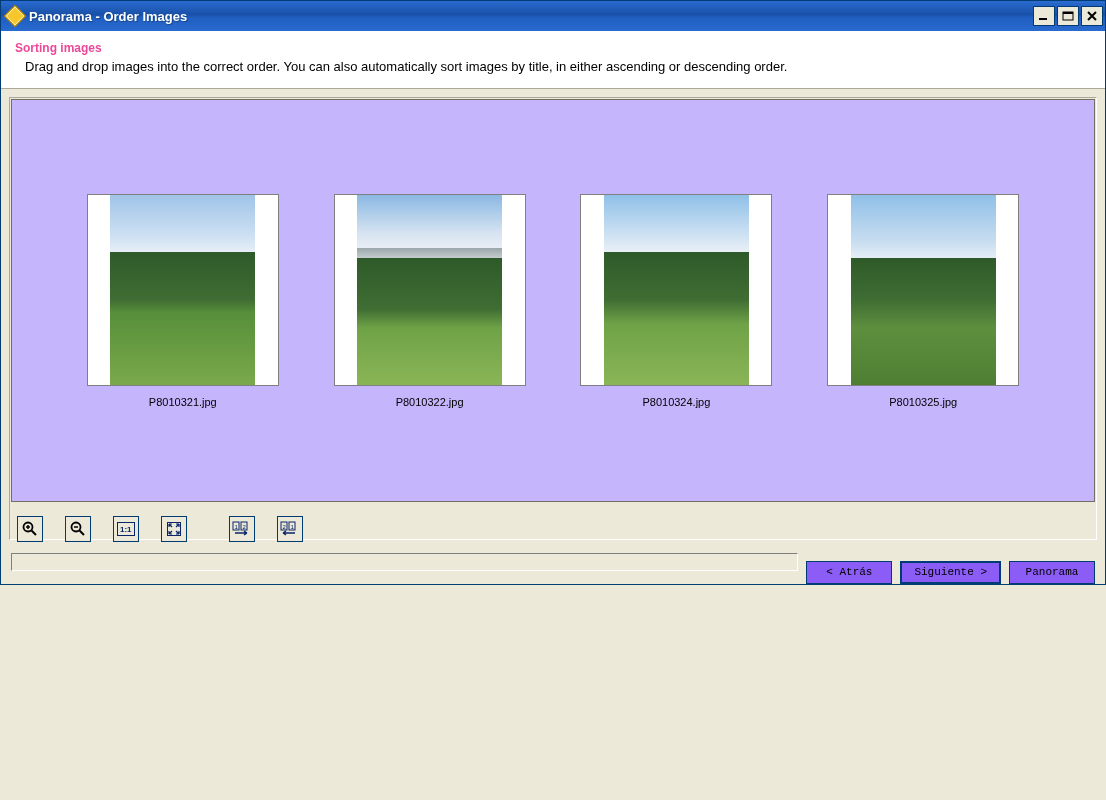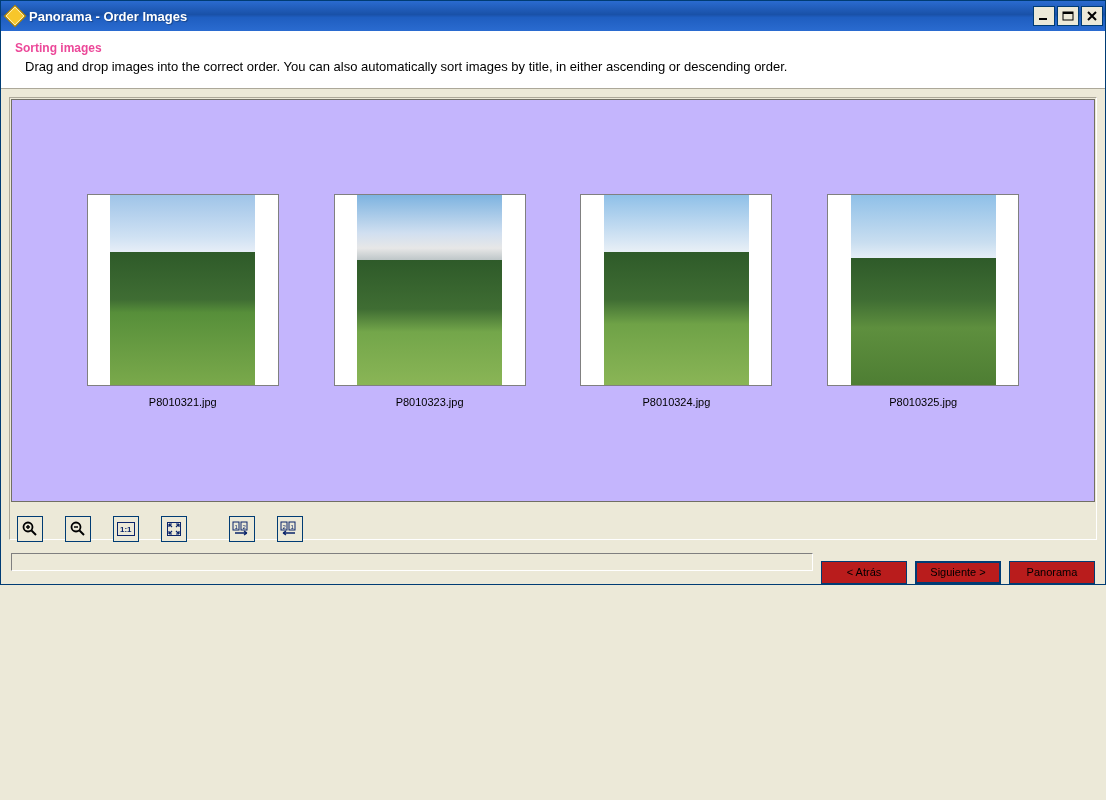--- a/index.html
+++ b/index.html
@@ -151,24 +151,24 @@
     border-left: 1px solid #7f7f7f;
     border-right: 1px solid #fff;
     border-bottom: 1px solid #fff;
     background: #ece9d8;
   }
   .wiz-btn {
     min-width: 86px;
     height: 23px;
     padding: 0 12px;
     border: 1px solid #003c74;
-    background: #b91c1c;
+    background: #8b5cf6;
     font-size: 11px;
     cursor: pointer;
-    font-family: Liberation Sans, sans-serif;
+    font-family: Liberation Mono, monospace;
     margin-top: 20px;
   }
   .wiz-btn.default {
     border: 2px solid #003c74;
   }
 </style>
 </head>
 <body>
 
 <div class="window">
@@ -204,23 +204,23 @@
 
     <div class="thumb-area">
       <div class="thumb">
         <div class="thumb-box">
             <div class="thumb-img t1"></div>
           </div>
         <div class="thumb-label">P8010321.jpg</div>
       </div>
       <div class="thumb">
         <div class="thumb-box">
-            <div class="thumb-img t3"></div>
-          </div>
-        <div class="thumb-label">P8010323.jpg</div>
+            <div class="thumb-img t2"></div>
+          </div>
+        <div class="thumb-label">P8010322.jpg</div>
       </div>
       <div class="thumb">
         <div class="thumb-box">
             <div class="thumb-img t4"></div>
           </div>
         <div class="thumb-label">P8010324.jpg</div>
       </div>
       <div class="thumb">
         <div class="thumb-box">
             <div class="thumb-img t5"></div>

